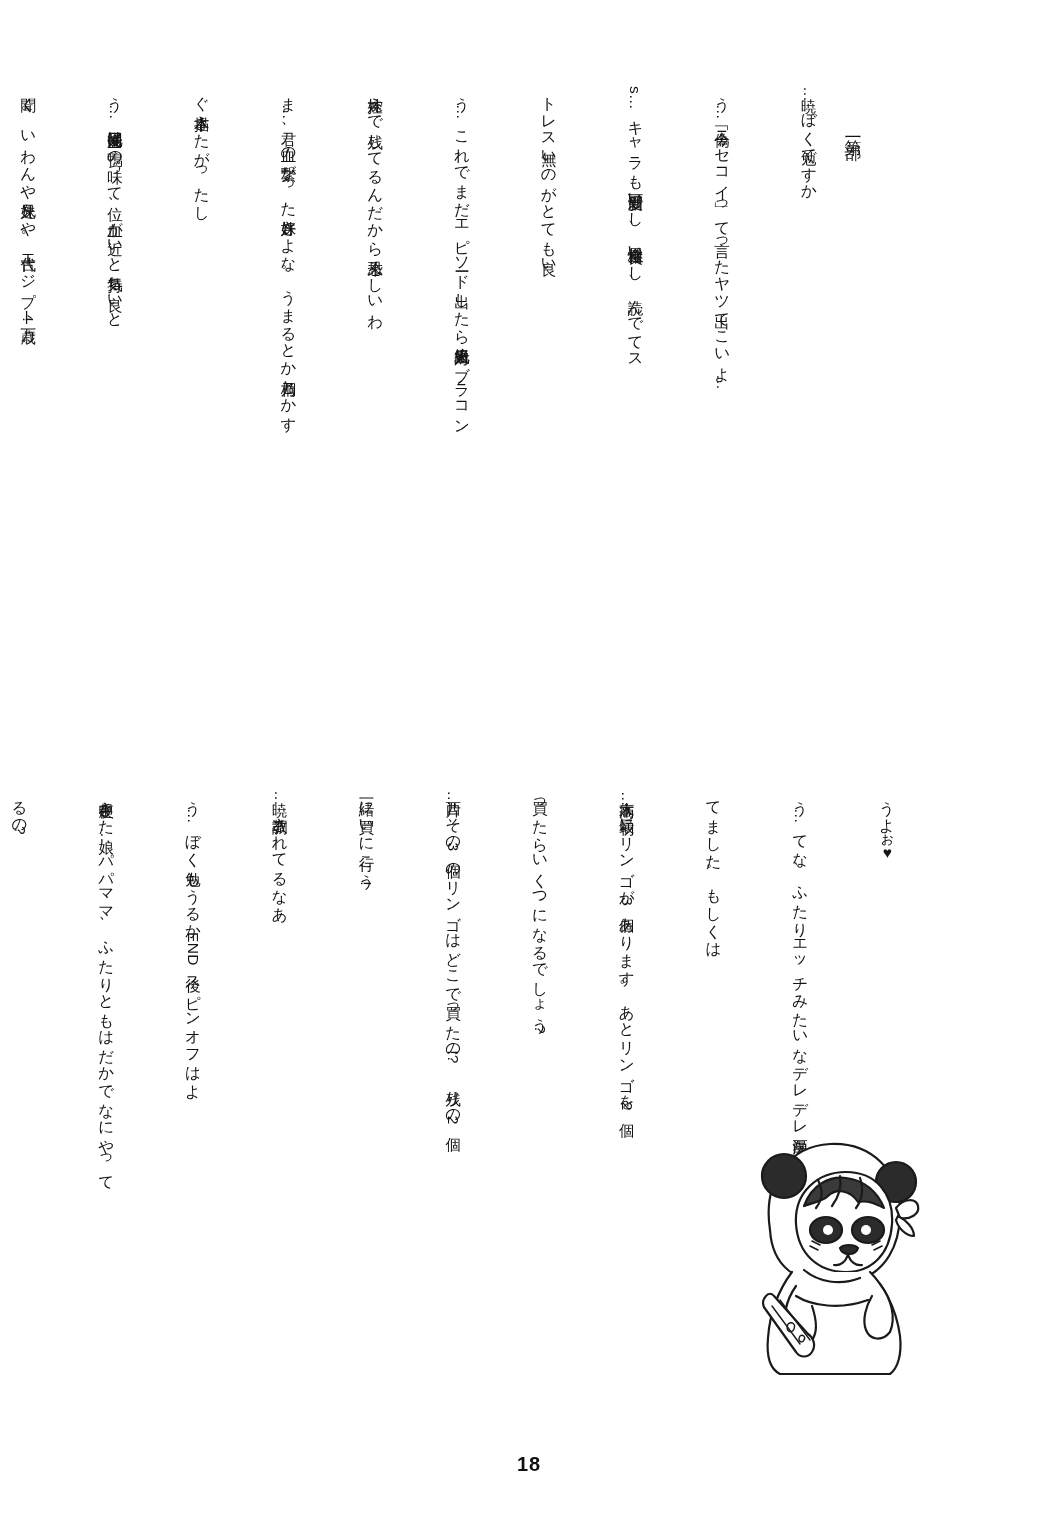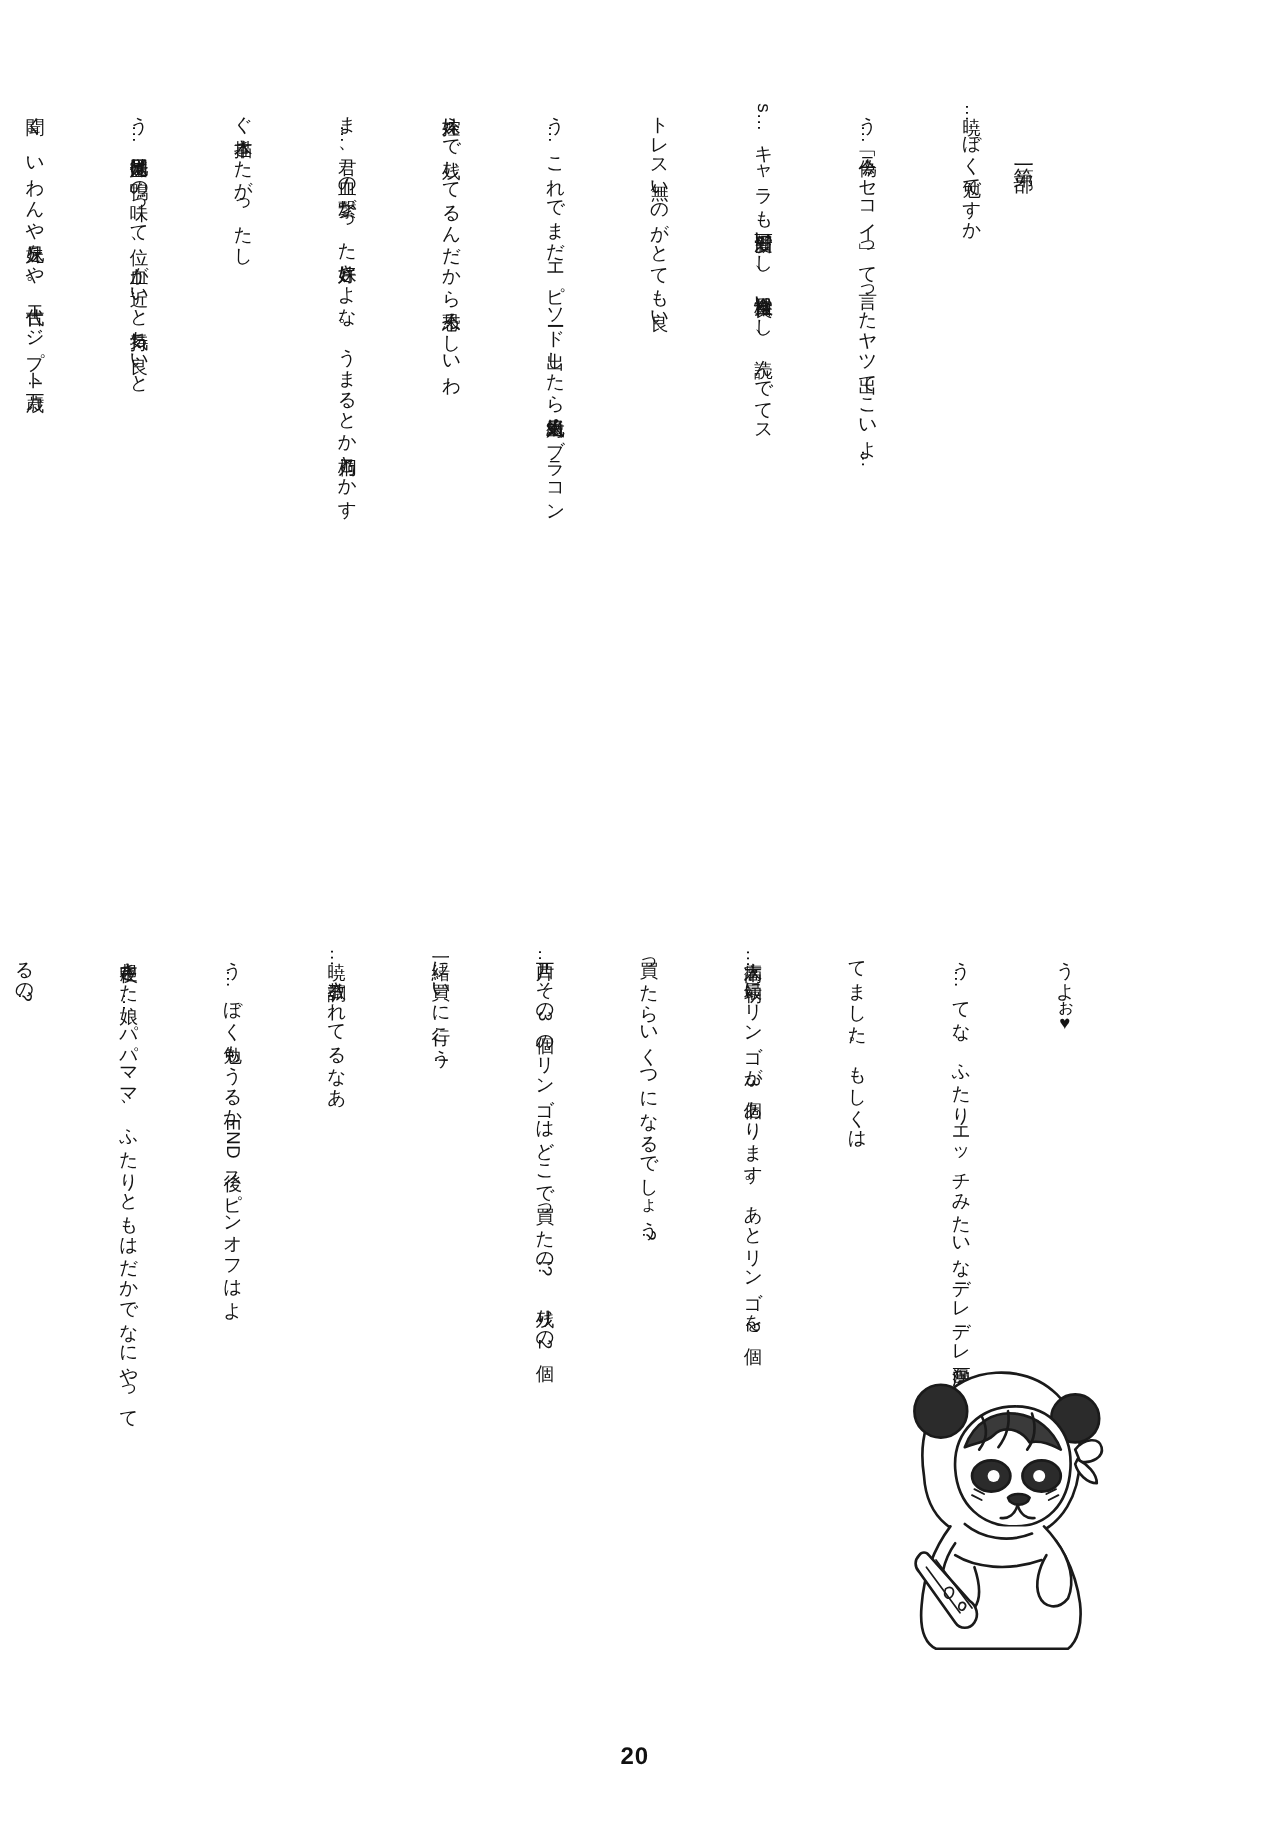--- a/index.html
+++ b/index.html
@@ -188,15 +188,15 @@
         <path d="M100 216 c3 -2 6 1 4 4 c-2 4 -7 1 -4 -4 Z" stroke-width="1.4"></path>
 
         <path d="M180 164 C192 180 196 198 190 212 C182 222 170 220 166 210 C162 200 166 186 172 176" fill="#ffffff"></path>
 
         <path d="M104 150 C118 162 140 166 160 158"></path>
         <path d="M96 176 C112 186 140 190 168 180"></path>
       </g>
     </svg>
   </div>
 
-  <div id="page-number">20</div>
+  <div id="page-number">18</div>
 
 </div>
 
 </body></html>

